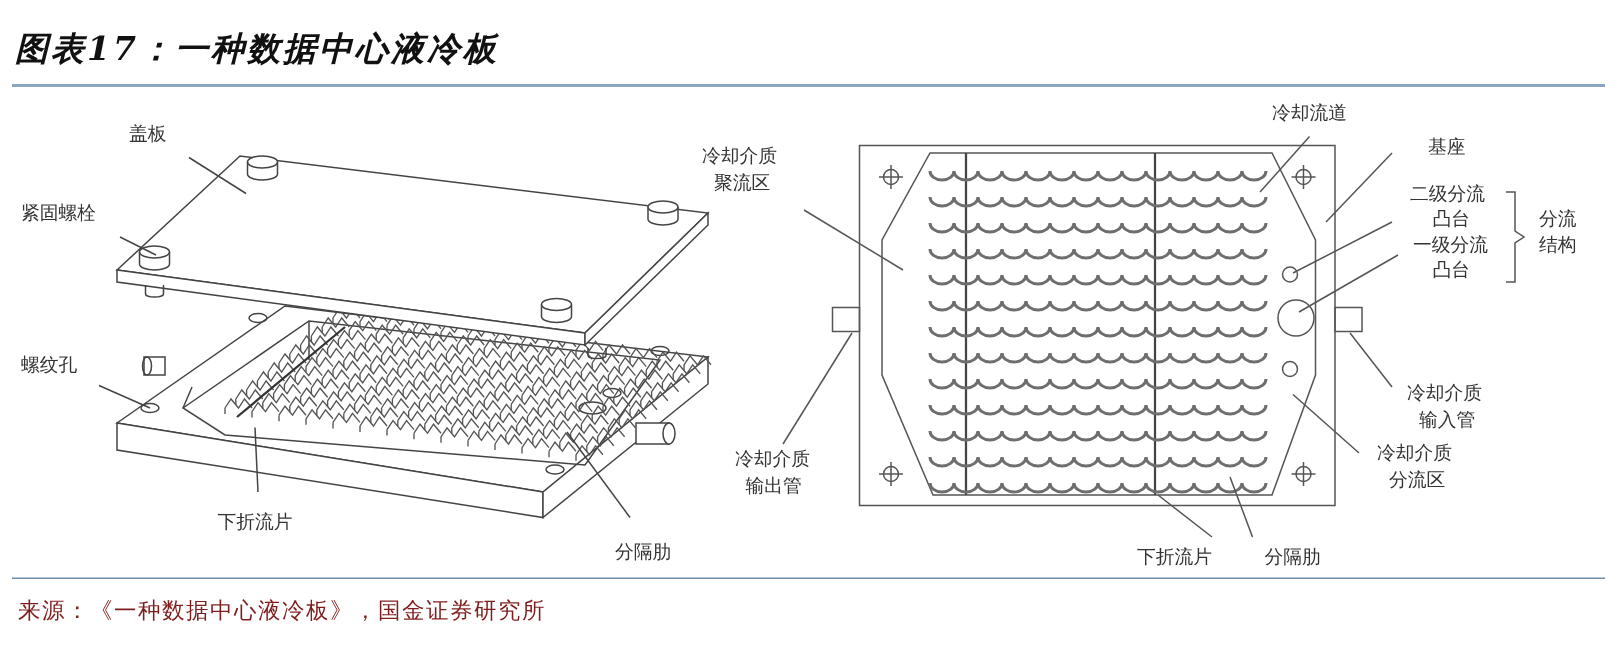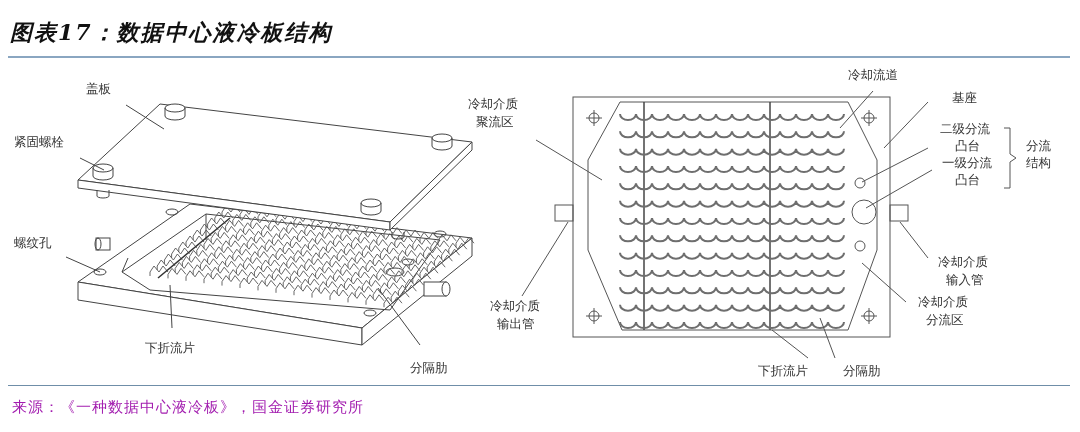--- a/index.html
+++ b/index.html
@@ -3,28 +3,28 @@
 <meta charset="utf-8">
 <style>
   html, body { margin:0; padding:0; background:#ffffff; }
   body { width:1080px; height:432px; position:relative; overflow:hidden;
          font-family:"DejaVu Sans", sans-serif; color:#222; }
   .fig-title { position:absolute; left:10px; top:18px; font-size:22px; font-weight:bold;
                font-style:italic; font-family:"DejaVu Serif", serif; letter-spacing:2px; color:#111; }
   .rule { position:absolute; left:8px; width:1062px; height:2px; background:#8aa6c1; }
   .rule.top { top:56px; }
   .rule.bottom { top:385px; background:#6f8ea8; height:1px; }
-  .source { position:absolute; left:12px; top:398px; font-size:15px; font-family:"DejaVu Serif", serif; color:#a21caf; letter-spacing:1px; }
+  .source { position:absolute; left:12px; top:398px; font-size:15px; font-family:"DejaVu Serif", serif; color:#7f1d1d; letter-spacing:1px; }
   svg.diagram { position:absolute; left:0; top:0; }
   .lbl { font-size:12.5px; fill:#333; font-family:"DejaVu Sans", sans-serif; }
 </style>
 </head>
 <body>
 
-<div class="fig-title">图表17：数据中心液冷板结构</div>
+<div class="fig-title">图表17：一种数据中心液冷板</div>
 <div class="rule top"></div>
 
 <svg class="diagram" width="1080" height="432">
 
   <g fill="none" stroke="#444" stroke-width="1">
 
     <g>
 
       <polygon points="78,282 190,204 472,238 362,328" fill="#fff"></polygon>
 

